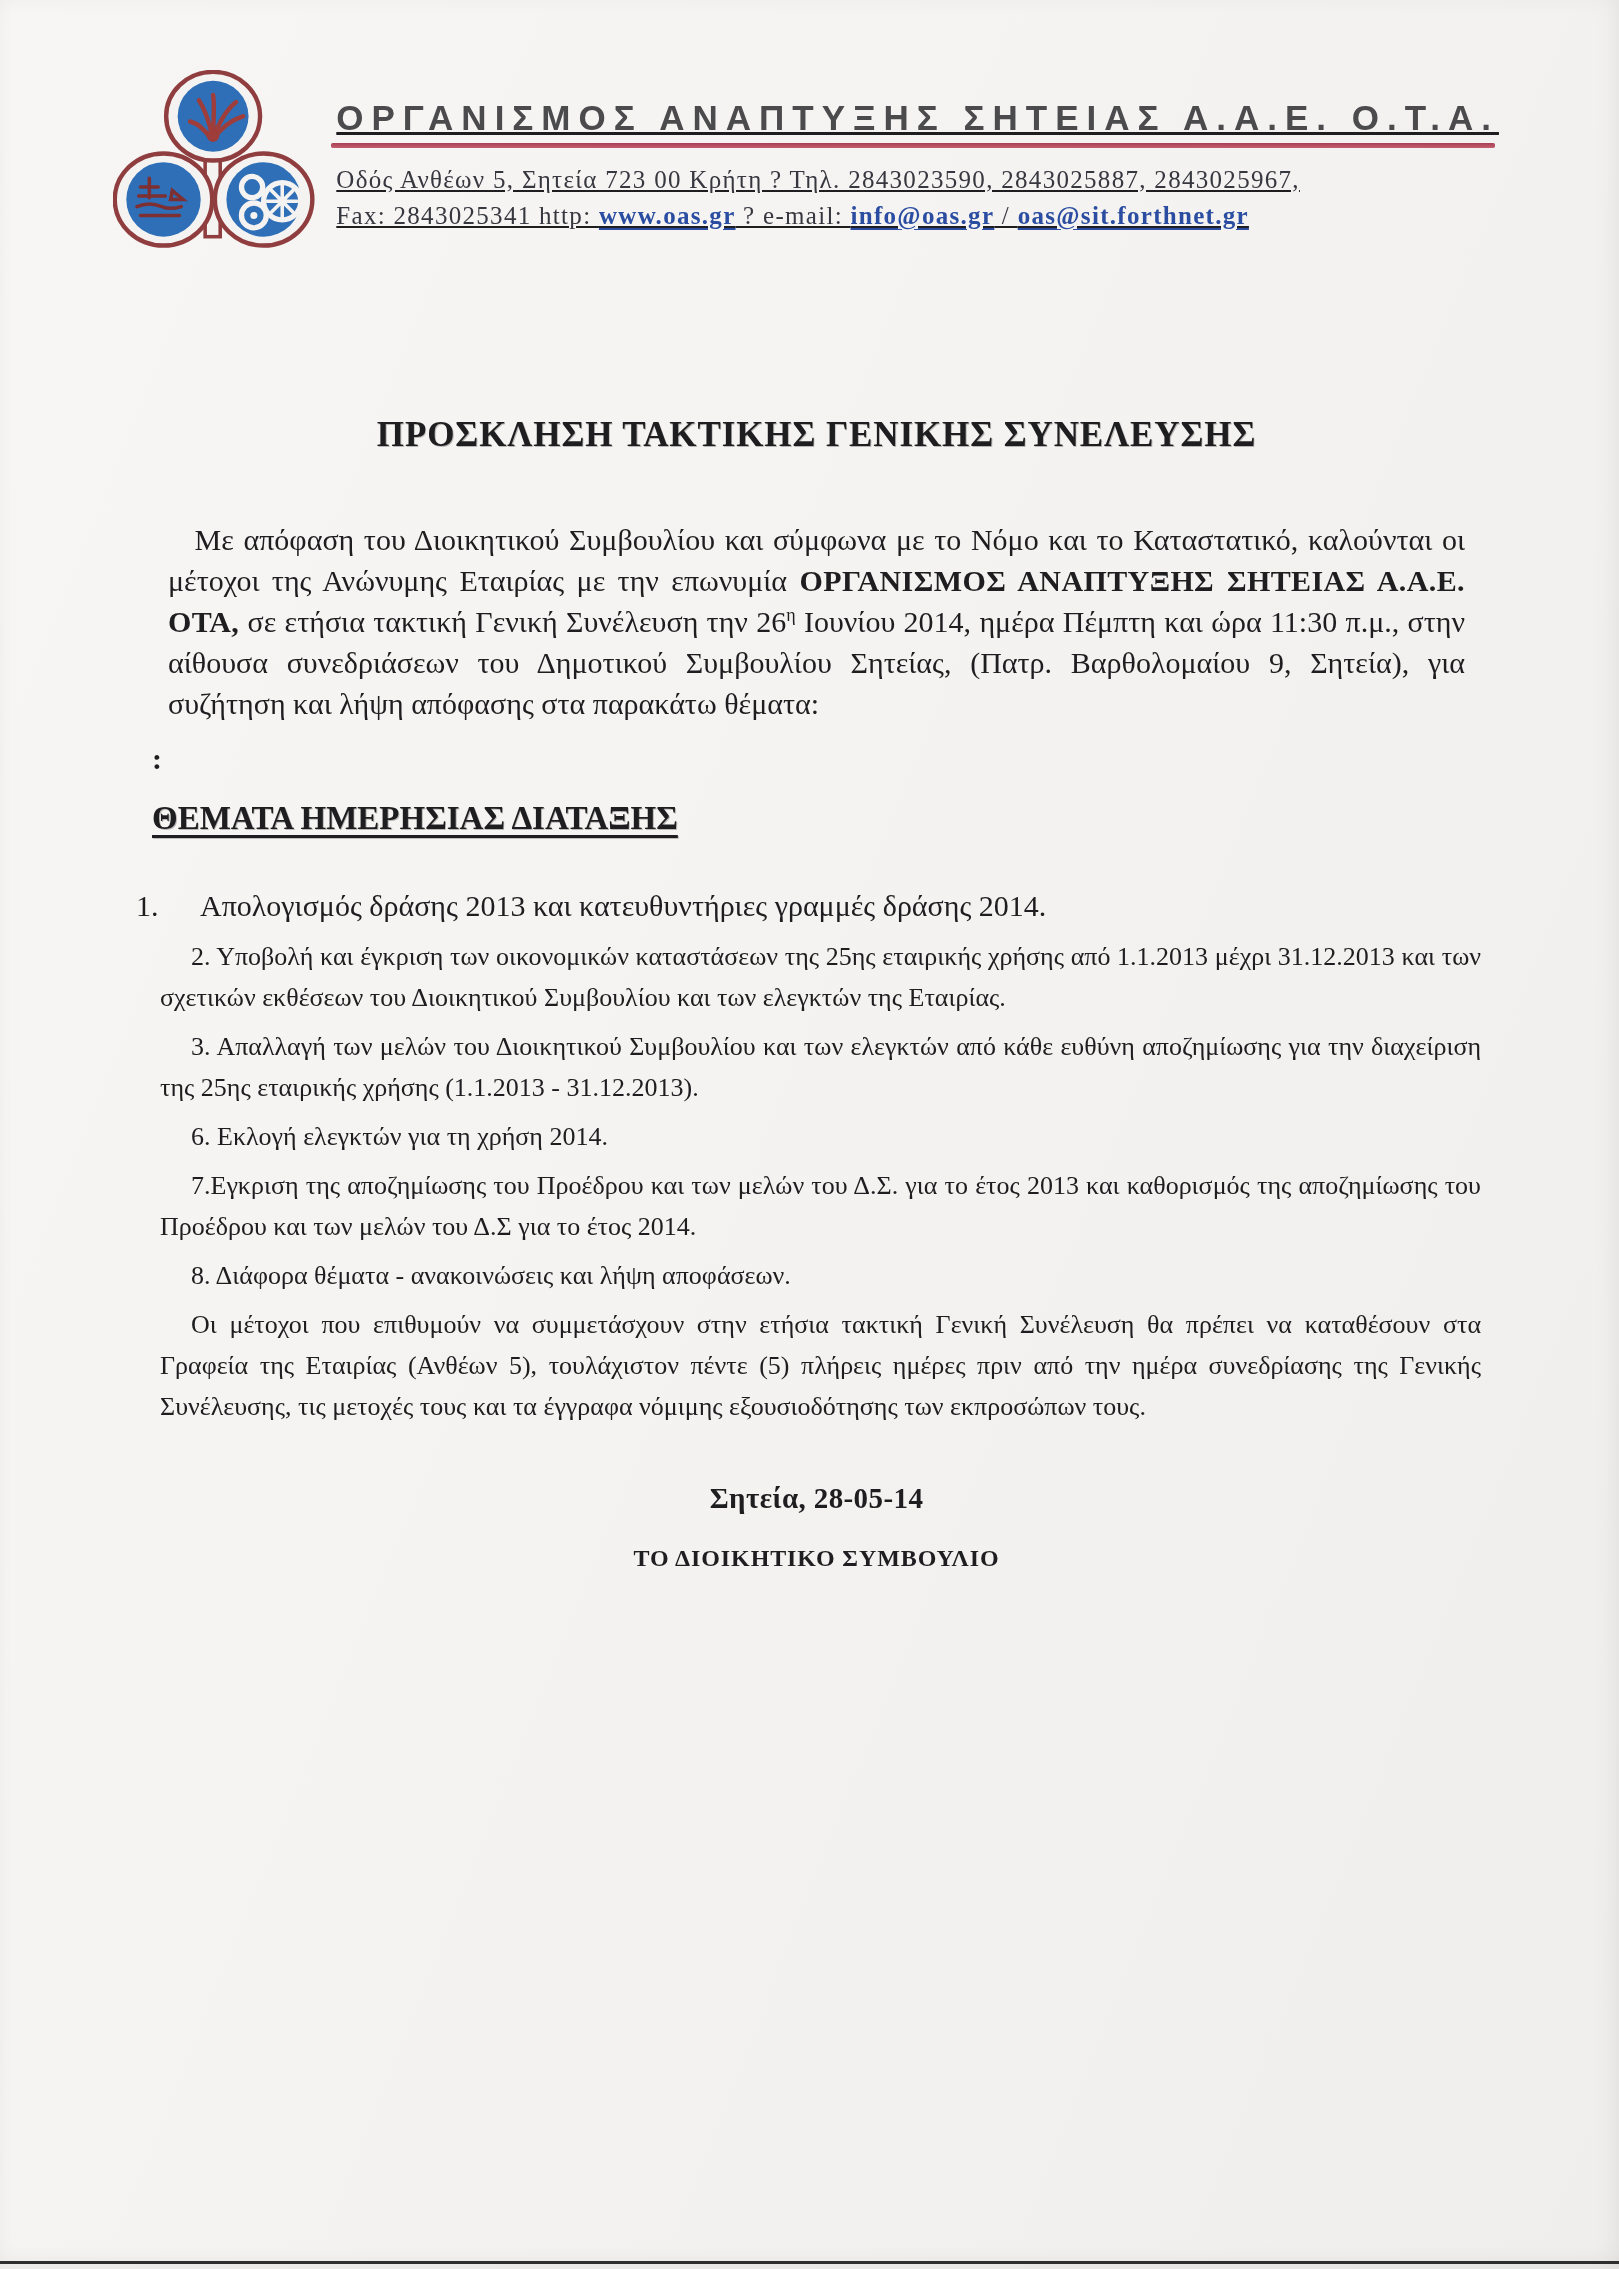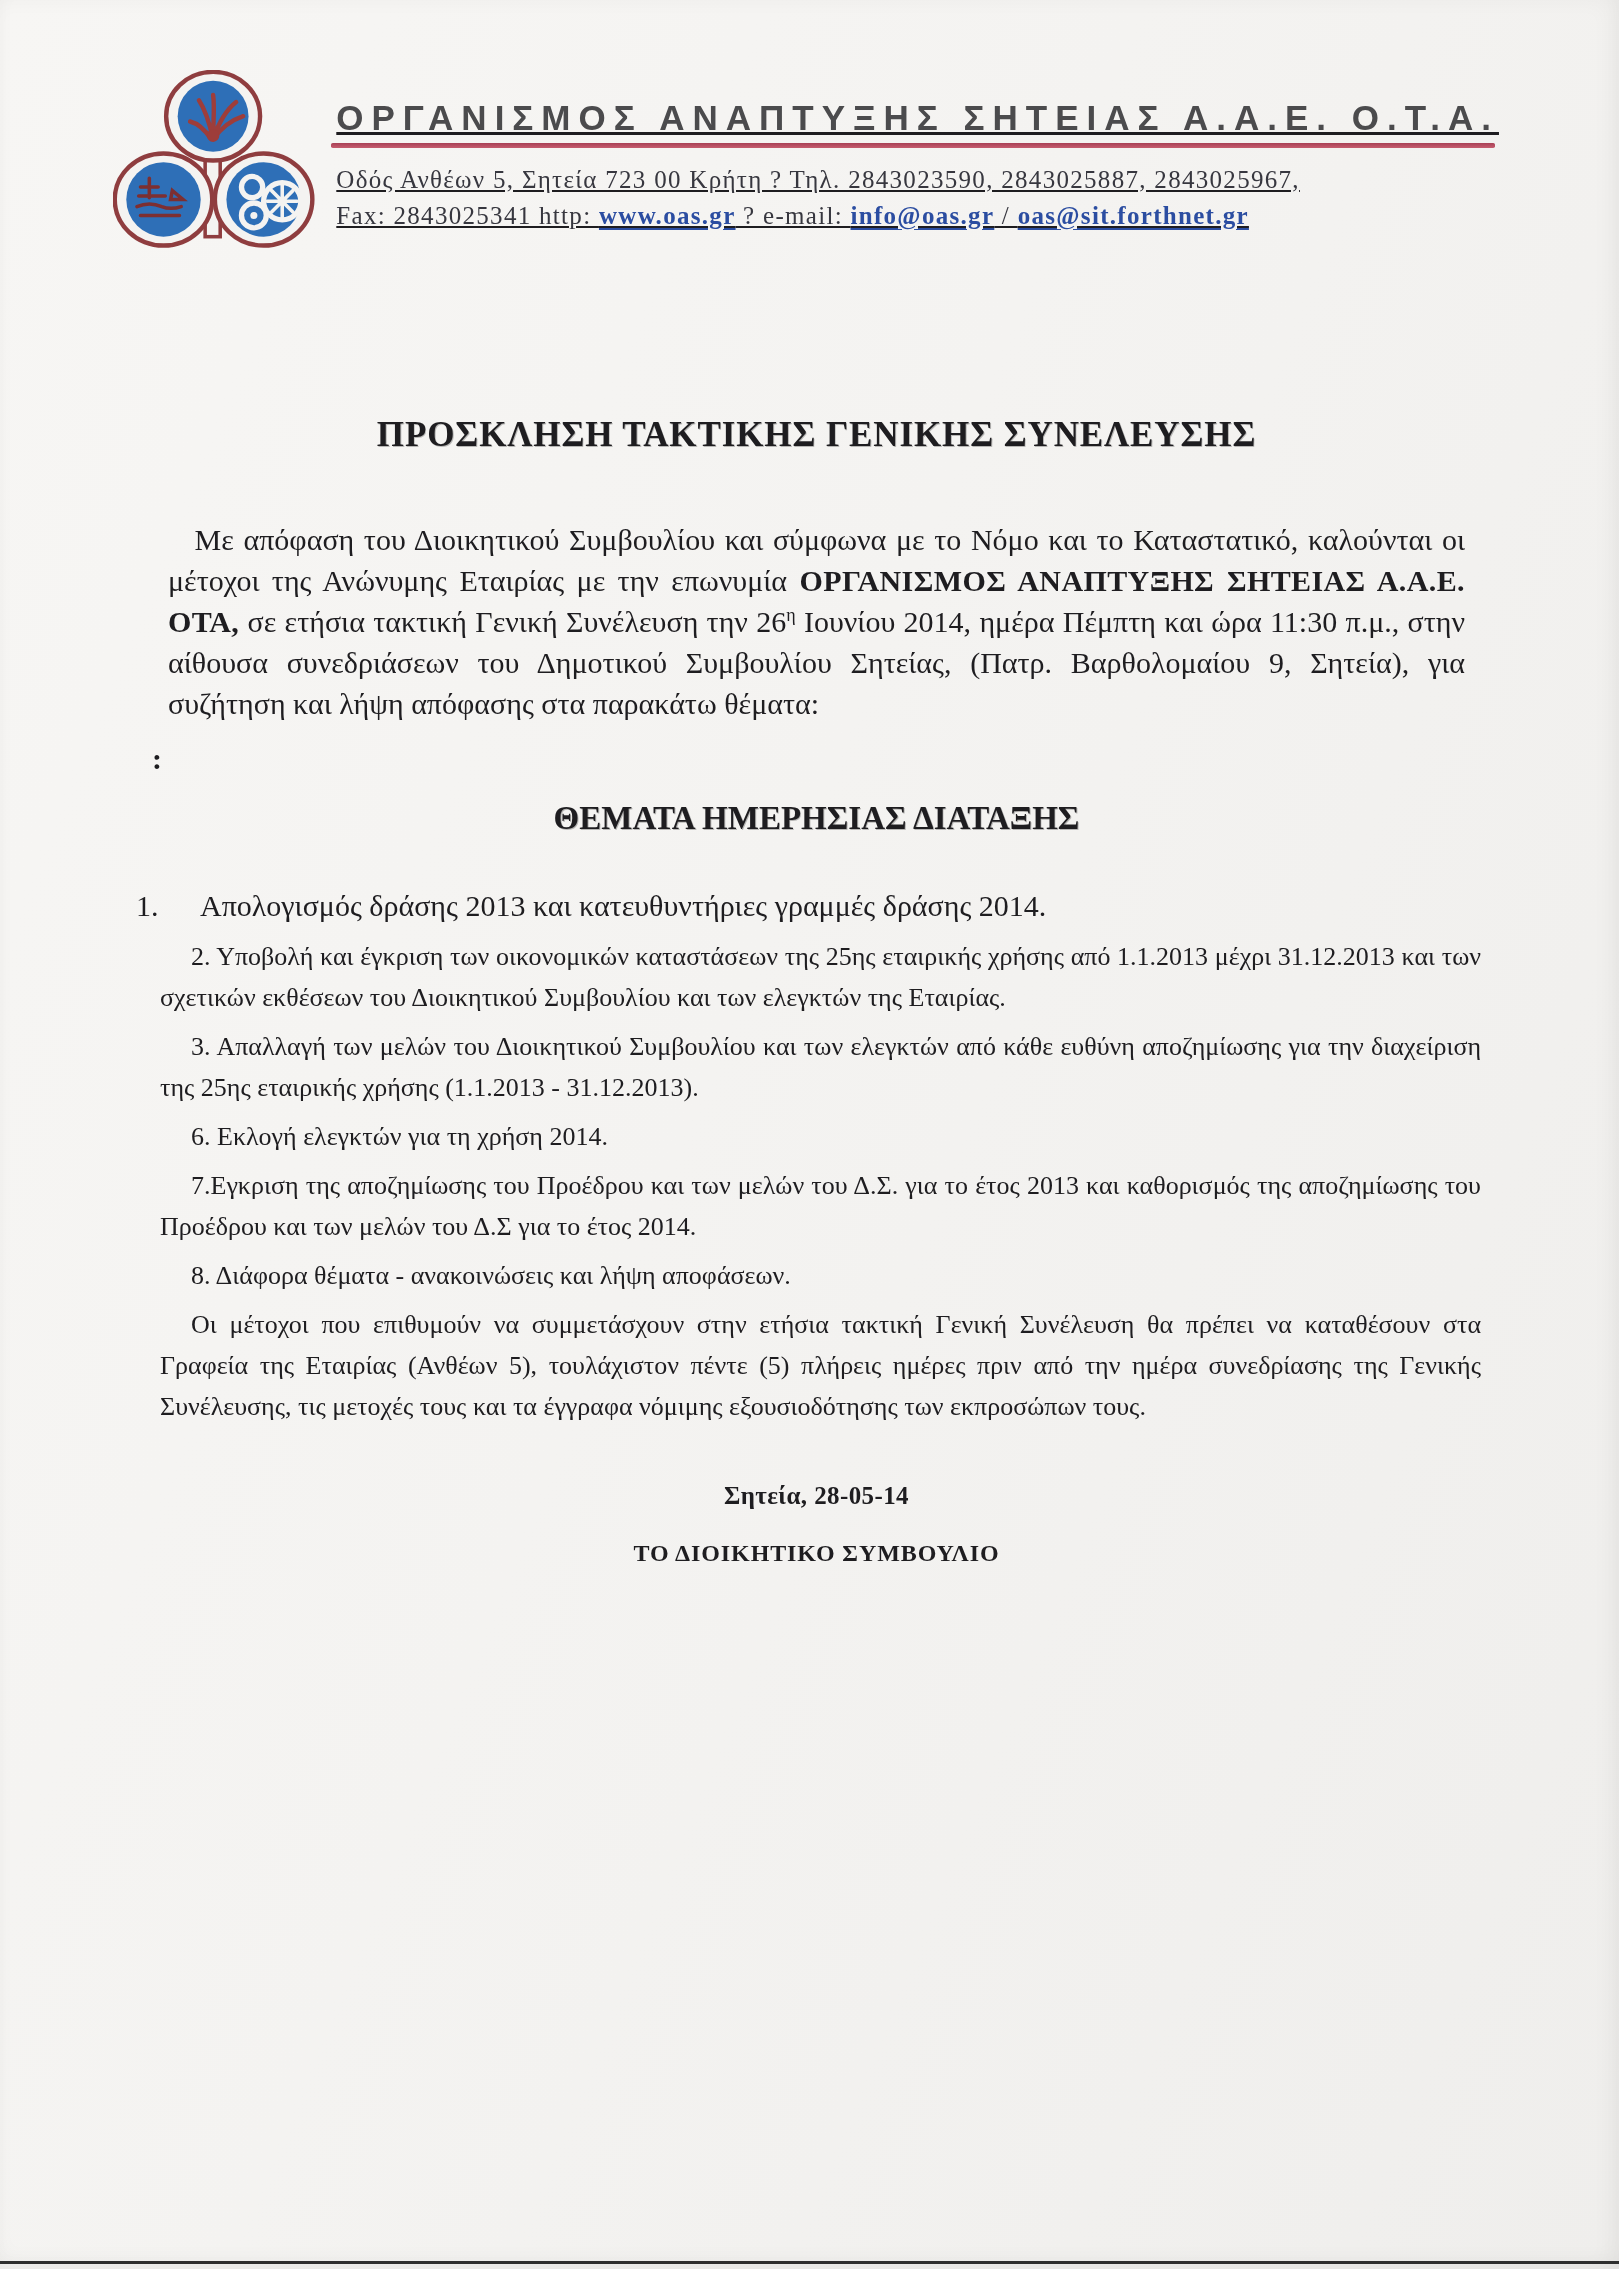--- a/index.html
+++ b/index.html
@@ -63,23 +63,24 @@
     line-height: 41px;
     text-align: justify;
     text-indent: 26.6px;
   }
   .intro strong { letter-spacing: 0.4px; }
   sup { font-size: 0.6em; vertical-align: super; line-height: 0; }
   .lone-colon { margin: 0; font-size: 30px; line-height: 37px; font-weight: 700; }
 
   .agenda-heading {
     margin: 23px 0 48px 0;
-    text-align: center;
+    text-align: left;
     font-size: 33px;
     font-weight: 700;
+    text-decoration: underline;
     text-decoration-thickness: 2.7px;
     text-underline-offset: 6.2px;
     text-shadow: 0.9px 0.9px 0 rgba(0,0,0,0.25);
   }
   .agenda-item, .closing {
     margin: 0 0 8px 8px;
     font-size: 26px;
     line-height: 41px;
     text-align: justify;
     text-indent: 31px;
@@ -88,21 +89,21 @@
     margin: 0 0 9.8px 0;
     font-size: 30px;
     line-height: 41px;
   }
   .agenda-item-first .num { display: inline-block; width: 64px; margin-left: -16px; }
   .closing { margin-top: 3.5px; }
 
   .place-date {
     margin: 55px 0 0 0;
     text-align: center;
-    font-size: 25px;
+    font-size: 29px;
     font-weight: 700;
     letter-spacing: 0.4px;
   }
   .signature {
     margin: 30px 0 0 0;
     text-align: center;
     font-size: 24px;
     font-weight: 700;
     letter-spacing: 0.9px;
   }

